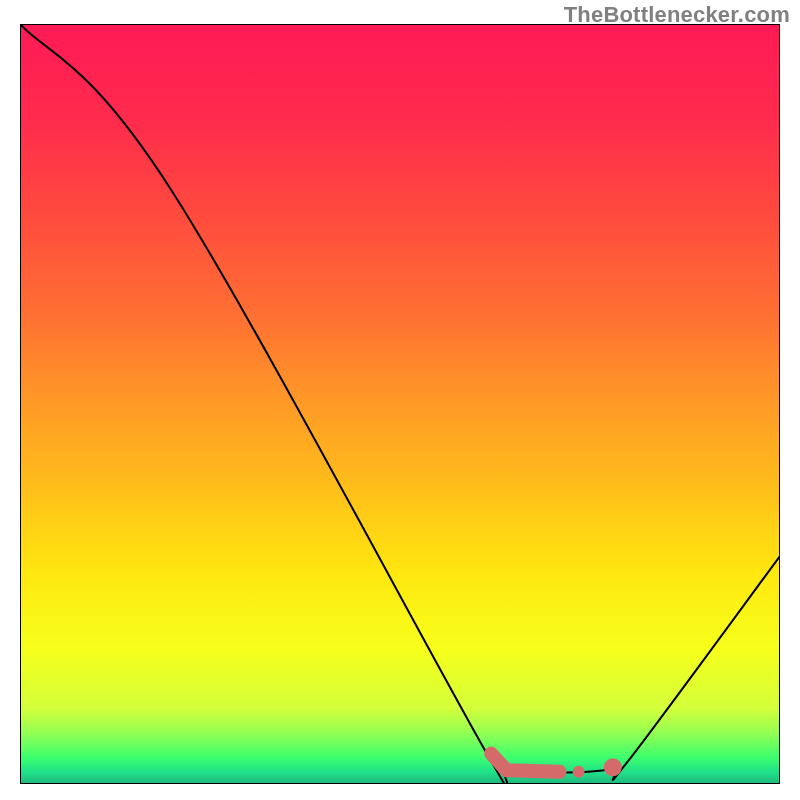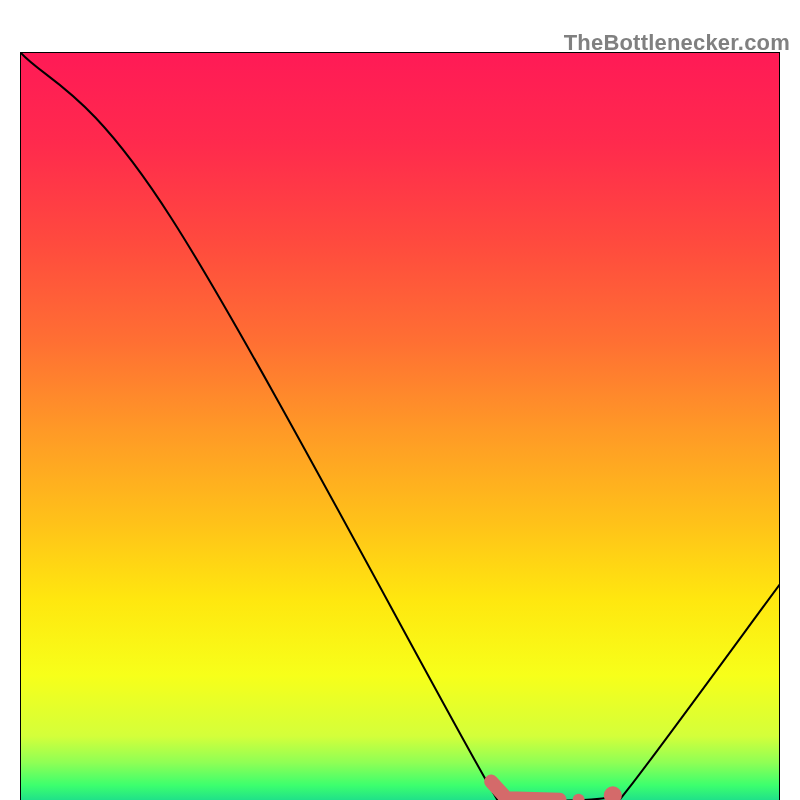--- a/index.html
+++ b/index.html
@@ -7,21 +7,20 @@
     padding: 0;
     width: 800px;
     height: 800px;
     background: #ffffff;
     font-family: Arial, Helvetica, sans-serif;
   }
   .stage {
     position: relative;
     width: 800px;
     height: 564px;
-    margin-top: 28px;
   }
   .watermark {
     position: absolute;
     top: 2px;
     right: 10px;
     font-size: 22px;
     font-weight: 600;
     color: #808080;
     letter-spacing: 0.2px;
   }

